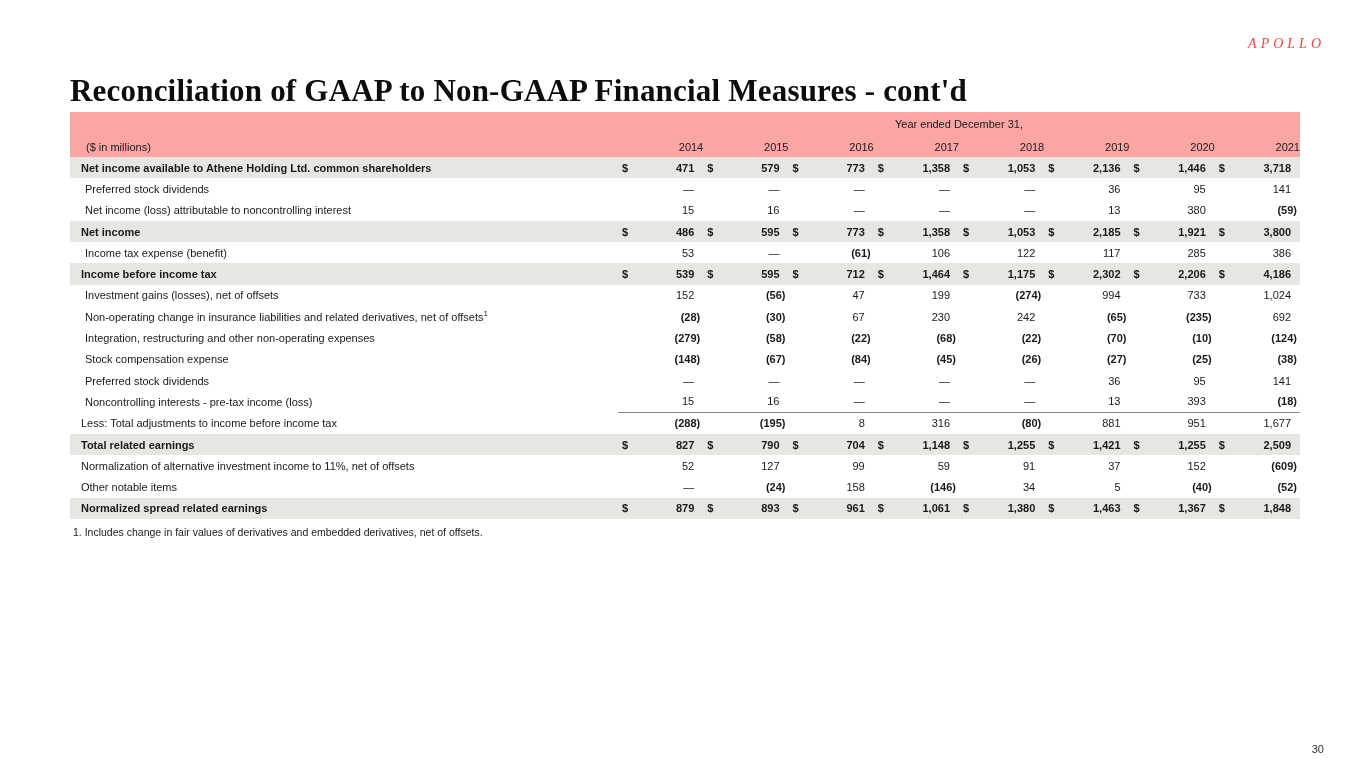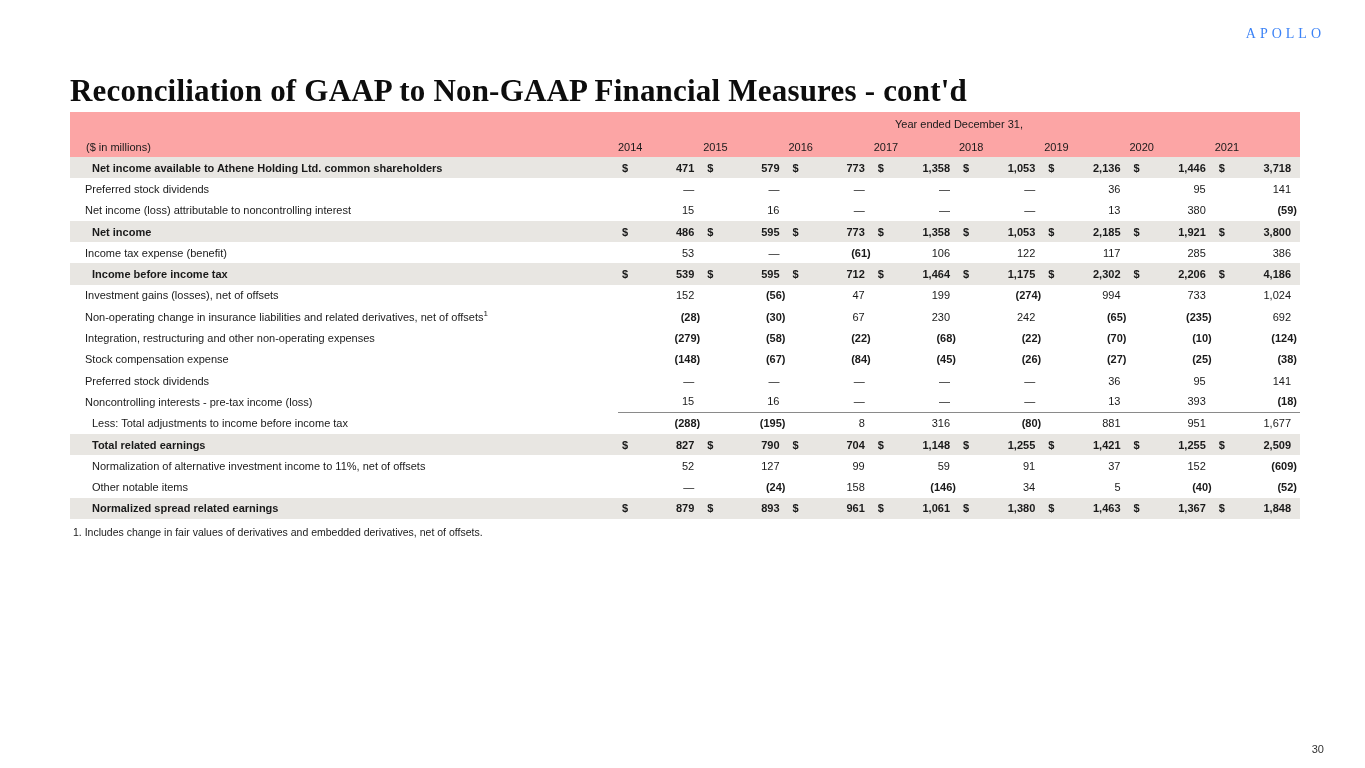--- a/index.html
+++ b/index.html
@@ -1,40 +1,40 @@
 <!DOCTYPE html>
 <html><head>
 <meta charset="utf-8">
 <style>
   html,body { margin:0; padding:0; }
   body {
     width:1365px; height:768px; background:#ffffff; position:relative;
     font-family:"Liberation Sans", sans-serif; color:#1a1a1a; overflow:hidden;
   }
   .brand {
-    position:absolute; top:26px; right:40px;
+    position:absolute; top:36px; right:40px;
     font-family:"Liberation Serif", serif; font-size:14px; letter-spacing:4px;
-    color:#3b82f6; font-weight:500;
+    color:#ef4444; font-weight:500;font-style:italic;
   }
   .title {
     position:absolute; top:52px; left:70px;
     font-family:"Liberation Serif", serif; font-size:31px; font-weight:700;
     color:#0d0d0d; letter-spacing:0.2px; white-space:nowrap;
   }
   .fin-table { position:absolute; left:70px; top:112px; width:1230px; font-size:11px; }
   .thead { background:#fca5a5; }
   .group-row { display:flex; height:24px; align-items:center; }
   .group-spacer { width:548px; }
   .group-label { width:682px; text-align:center; }
   .year-row { display:flex; height:21px; align-items:center; }
   .units { width:548px; padding-left:16px; box-sizing:border-box; }
-  .year-cell { width:85.25px; text-align:left; }
+  .year-cell { width:85.25px; text-align:right; }
   .row { display:flex; height:21.3px; align-items:center; }
   .row.total { background:#e8e6e2; font-weight:bold; }
-  .label { width:548px; padding-left:22px; box-sizing:border-box; white-space:nowrap; }
+  .label { width:548px; padding-left:11px; box-sizing:border-box; white-space:nowrap; }
   .label.ind { padding-left:15px; }
   .label sup { font-size:8px; line-height:0; vertical-align:super; }
   .cell { width:85.25px; position:relative; box-sizing:border-box; text-align:right; padding-right:9px; }
   .row.rule .cell { border-bottom:1px solid #8a8a8a; height:100%; display:flex; align-items:center; justify-content:flex-end; }
   .dollar { position:absolute; left:4px; }
   .val.paren { margin-right:-6px;font-weight:bold; }
   .footnote { position:absolute; left:73px; top:526px; font-size:10.5px; color:#1a1a1a; }
   .page-num { position:absolute; right:41px; top:727px; font-size:11px; color:#333;margin-top:16px; }
 </style>
 </head>

